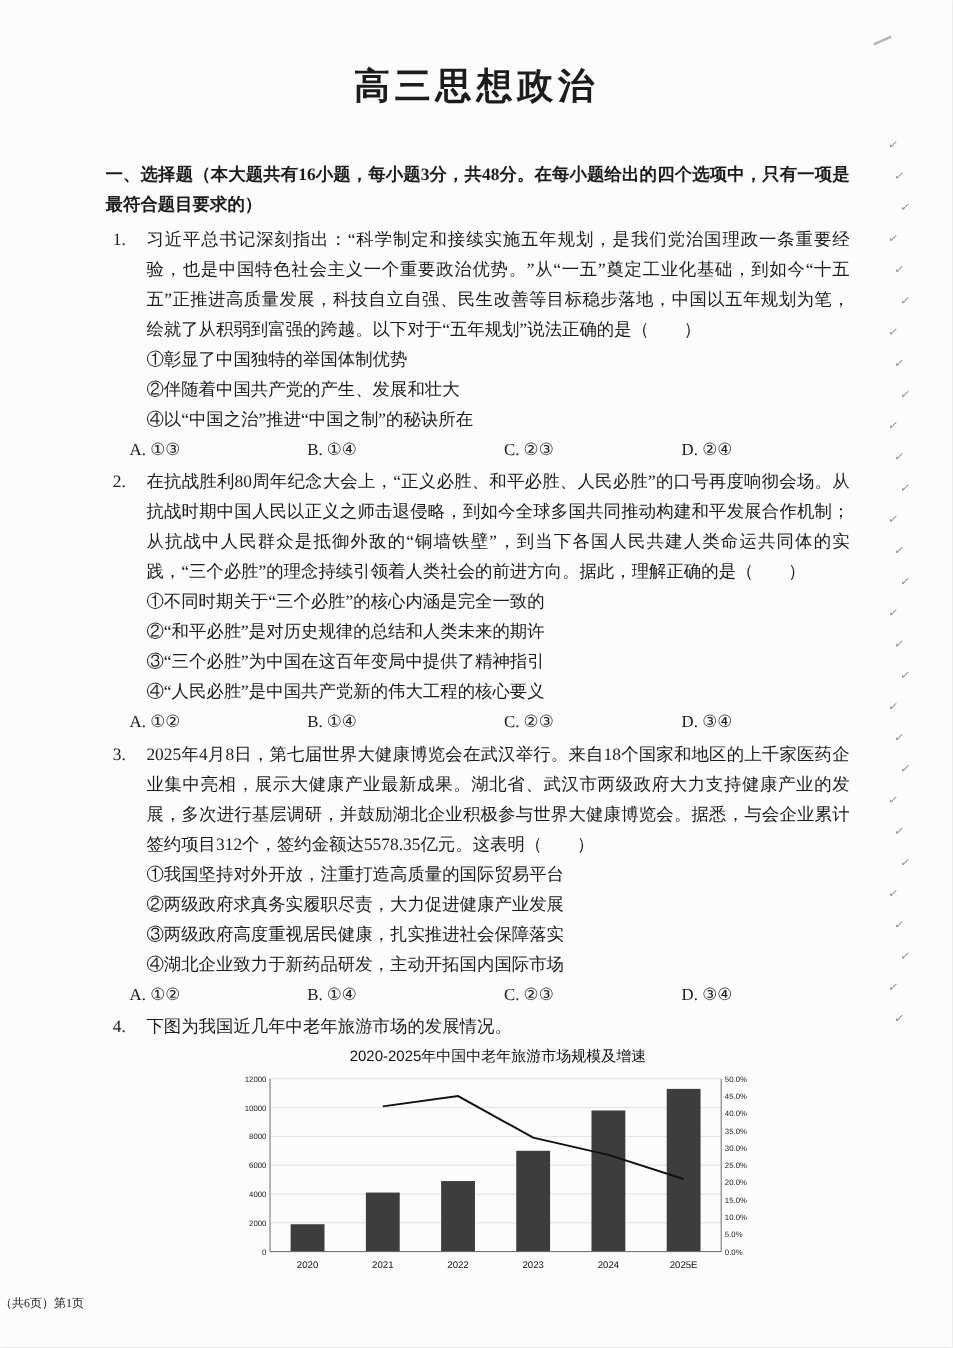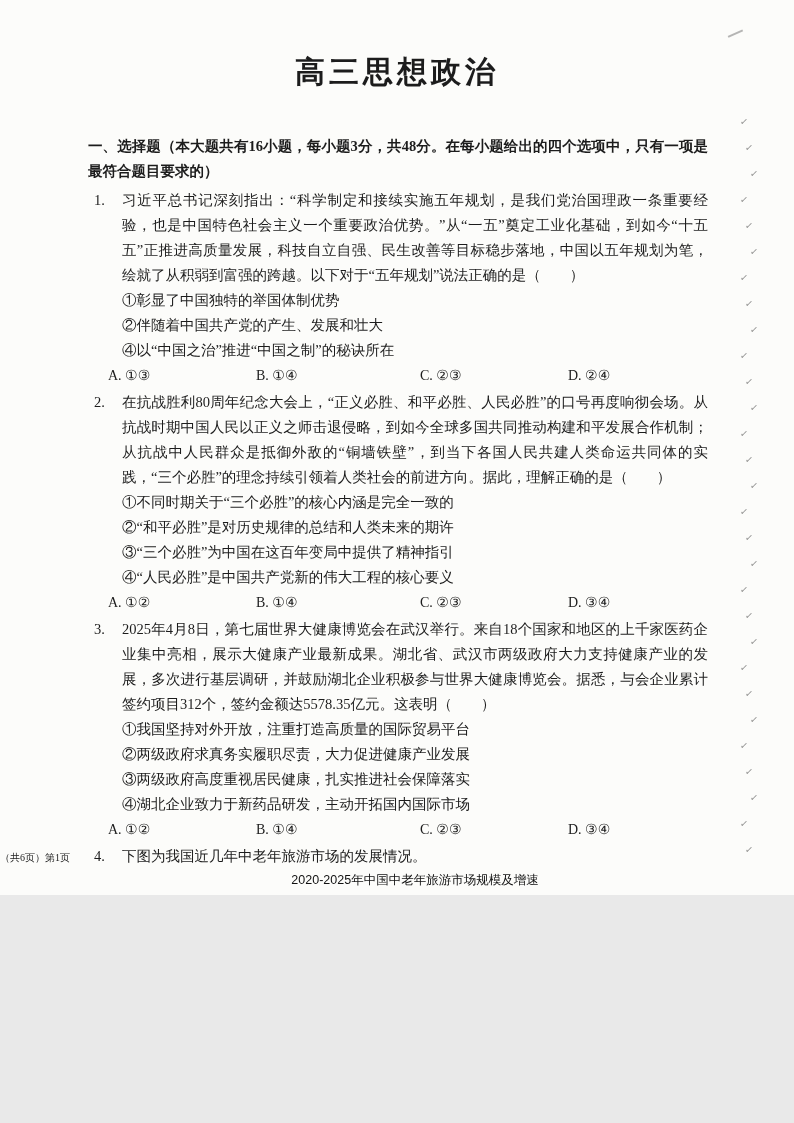--- a/index.html
+++ b/index.html
@@ -1,19 +1,19 @@
 <!DOCTYPE html>
 <html><head>
 <meta charset="utf-8">
 <style>
   * { margin:0; padding:0; box-sizing:border-box; }
   html,body { background:#e9e9e9; }
   body { font-family:"Liberation Serif","DejaVu Serif",serif; }
   .page {
-    position:relative; width:794px; height:895px; margin:0 auto;
+    position:relative; width:794px; height:1123px; margin:0 auto;
     background:#fcfcfa; color:#1c1c1c; overflow:hidden;
     box-shadow:0 0 6px rgba(0,0,0,.25);
   }
   .corner-artifact{
     position:absolute; top:26px; right:52px; width:16px; height:9px;
     border-bottom:2px solid #7a7a7a; transform:rotate(-24deg); opacity:.55;
   }
   .title{
     font-family:"Liberation Sans","DejaVu Sans",sans-serif;
     font-weight:700; font-size:30px; letter-spacing:4px;

